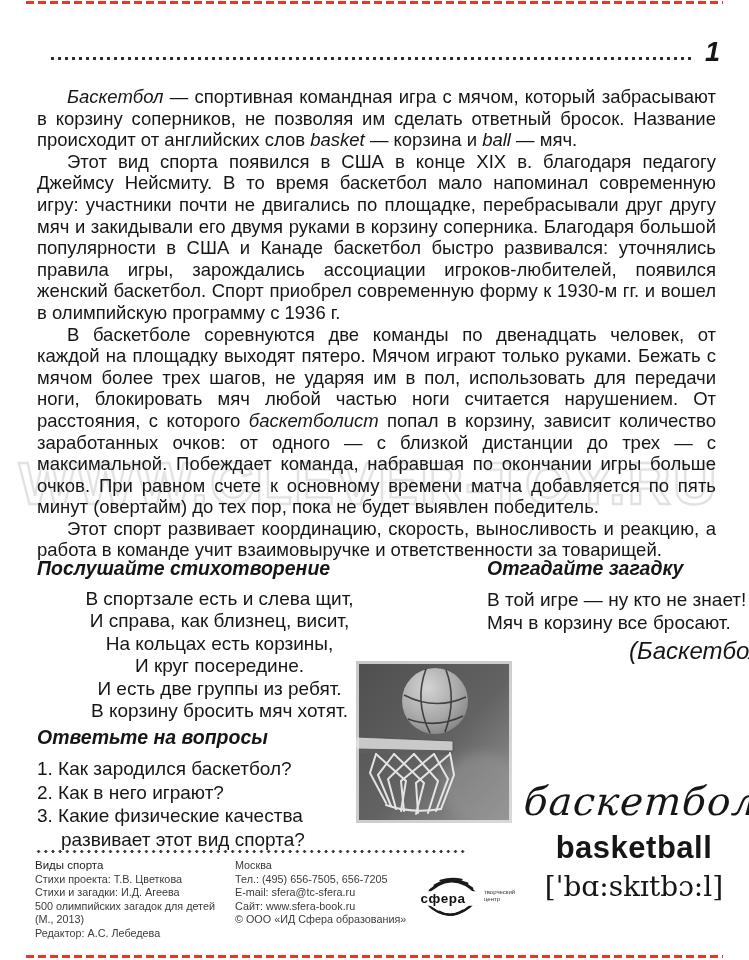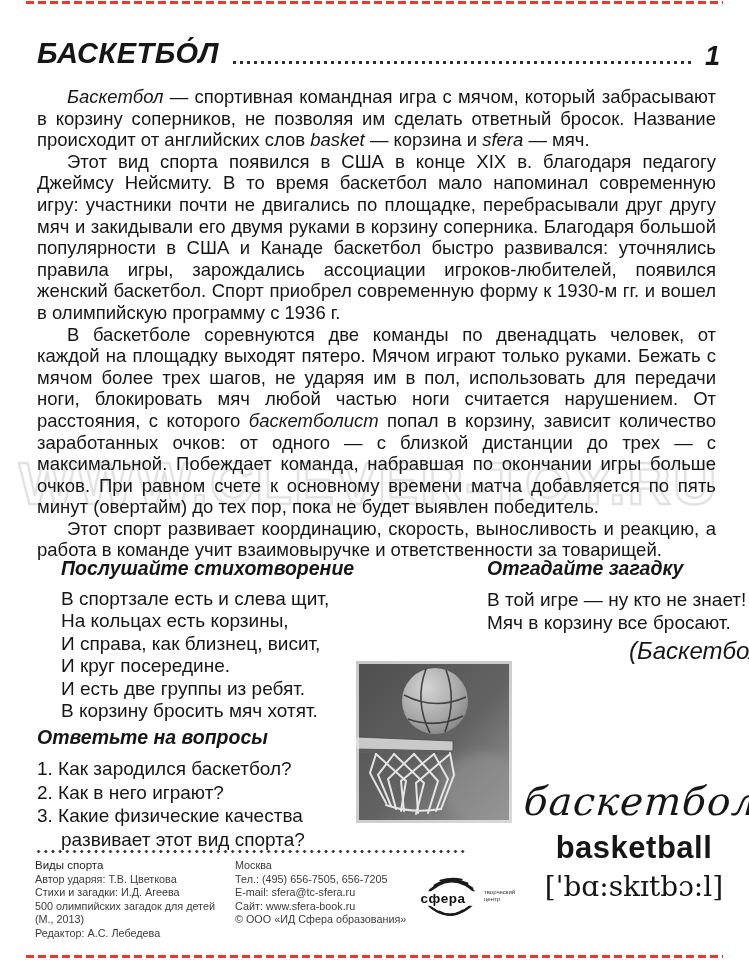--- a/index.html
+++ b/index.html
@@ -29,22 +29,22 @@
     background-size:7px 5px;background-repeat:repeat-x;background-position:0 50%;}
   .page-num{font-size:27px;font-weight:bold;font-style:italic;line-height:1.05;}
 
   
   .article{position:absolute;left:37px;top:86px;width:679px;z-index:1;
     font-size:18.5px;line-height:21.6px;text-align:justify;}
   .para{margin:0;text-indent:30px;}
 
   h2.sec{margin:0 0 8px 0;font-size:19.5px;font-weight:bold;font-style:italic;}
 
-  .listen{position:absolute;left:37px;top:557px;width:365px;z-index:1;margin-left:24px;}
-  .poem-line{font-size:19px;line-height:22.4px;}
+  .listen{position:absolute;left:37px;top:557px;width:365px;z-index:1;}
+  .poem-line{font-size:19px;line-height:22.4px;text-align:center;}
 
   .riddle{position:absolute;left:439px;top:557px;width:292px;z-index:1;margin-left:48px;}
   .riddle-line{font-size:19px;line-height:23px;}
   .riddle-answer{text-align:right;font-style:italic;font-size:24px;margin-top:3px;padding-right:2px;}
 
   .questions{position:absolute;left:37px;top:726px;width:340px;z-index:1;}
   .q{font-size:19px;line-height:23.5px;padding-left:24px;text-indent:-24px;}
 
   
   .photo{position:absolute;left:356px;top:661px;width:156px;height:162px;margin:0;z-index:1;filter:blur(.4px);}
@@ -76,38 +76,37 @@
 <body>
 
 <div class="page">
 
   <div class="edge-mark top"></div>
   <div class="edge-mark bottom"></div>
 
   <div class="watermark">WWW.CLEVER-TOY.RU</div>
 
   <header class="title-row">
-    <h1 class="title">БАСКЕТБО́Л</h1>
     <div class="leader"></div>
     <div class="page-num">1</div>
   </header>
 
   <main class="article">
-    <p class="para"><i>Баскетбол</i><span> — спортивная командная игра с мячом, который забрасывают в корзину соперников, не позволяя им сделать ответный бросок. Название происходит от английских слов </span><i>basket</i><span> — корзина и </span><i>sfera</i><span> — мяч.</span></p>
+    <p class="para"><i>Баскетбол</i><span> — спортивная командная игра с мячом, который забрасывают в корзину соперников, не позволяя им сделать ответный бросок. Название происходит от английских слов </span><i>basket</i><span> — корзина и </span><i>ball</i><span> — мяч.</span></p>
     <p class="para">Этот вид спорта появился в США в конце XIX в. благодаря педагогу Джеймсу Нейсмиту. В то время баскетбол мало напоминал современную игру: участники почти не двигались по площадке, перебрасывали друг другу мяч и закидывали его двумя руками в корзину соперника. Благодаря большой популярности в США и Канаде баскетбол быстро развивался: уточнялись правила игры, зарождались ассоциации игроков-любителей, появился женский баскетбол. Спорт приобрел современную форму к 1930-м гг. и вошел в олимпийскую программу с 1936 г.</p>
     <p class="para"><span>В баскетболе соревнуются две команды по двенадцать человек, от каждой на площадку выходят пятеро. Мячом играют только руками. Бежать с мячом более трех шагов, не ударяя им в пол, использовать для передачи ноги, блокировать мяч любой частью ноги считается нарушением. От расстояния, с которого </span><i>баскетболист</i><span> попал в корзину, зависит количество заработанных очков: от одного — с близкой дистанции до трех — с максимальной. Побеждает команда, набравшая по окончании игры больше очков. При равном счете к основному времени матча добавляется по пять минут (овертайм) до тех пор, пока не будет выявлен победитель.</span></p>
     <p class="para">Этот спорт развивает координацию, скорость, выносливость и реакцию, а работа в команде учит взаимовыручке и ответственности за товарищей.</p>
   </main>
 
   <section class="listen">
     <h2 class="sec">Послушайте стихотворение</h2>
     <div class="poem">
       <div class="poem-line">В спортзале есть и слева щит,</div>
+      <div class="poem-line">И справа, как близнец, висит,</div>
       <div class="poem-line">На кольцах есть корзины,</div>
-      <div class="poem-line">И справа, как близнец, висит,</div>
       <div class="poem-line">И круг посередине.</div>
       <div class="poem-line">И есть две группы из ребят.</div>
       <div class="poem-line">В корзину бросить мяч хотят.</div>
     </div>
   </section>
 
   <section class="riddle">
     <h2 class="sec">Отгадайте загадку</h2>
     <div class="riddle-line">В той игре — ну кто не знает! —</div>
     <div class="riddle-line">Мяч в корзину все бросают.</div>
@@ -177,21 +176,21 @@
     <div class="vocab-cursive">баскетбол</div>
     <div class="vocab-english">basketball</div>
     <div class="vocab-ipa">['bɑ:skɪtbɔ:l]</div>
   </aside>
 
   <footer class="footer">
     <div class="dotline"></div>
     <div class="fcols">
       <div class="fcol fcol-credits">
         <div class="fbold">Виды спорта</div>
-        <div>Автор ударяя: Т.В. Цветкова</div>
+        <div>Стихи проекта: Т.В. Цветкова</div>
         <div>Стихи и загадки: И.Д. Агеева</div>
         <div>500 олимпийских загадок для детей (М., 2013)</div>
         <div>Редактор: А.С. Лебедева</div>
       </div>
       <div class="fcol fcol-contact">
         <div>Москва</div>
         <div>Тел.: (495) 656-7505, 656-7205</div>
         <div>E-mail: sfera@tc-sfera.ru</div>
         <div>Сайт: www.sfera-book.ru</div>
         <div>© ООО «ИД Сфера образования»</div>

